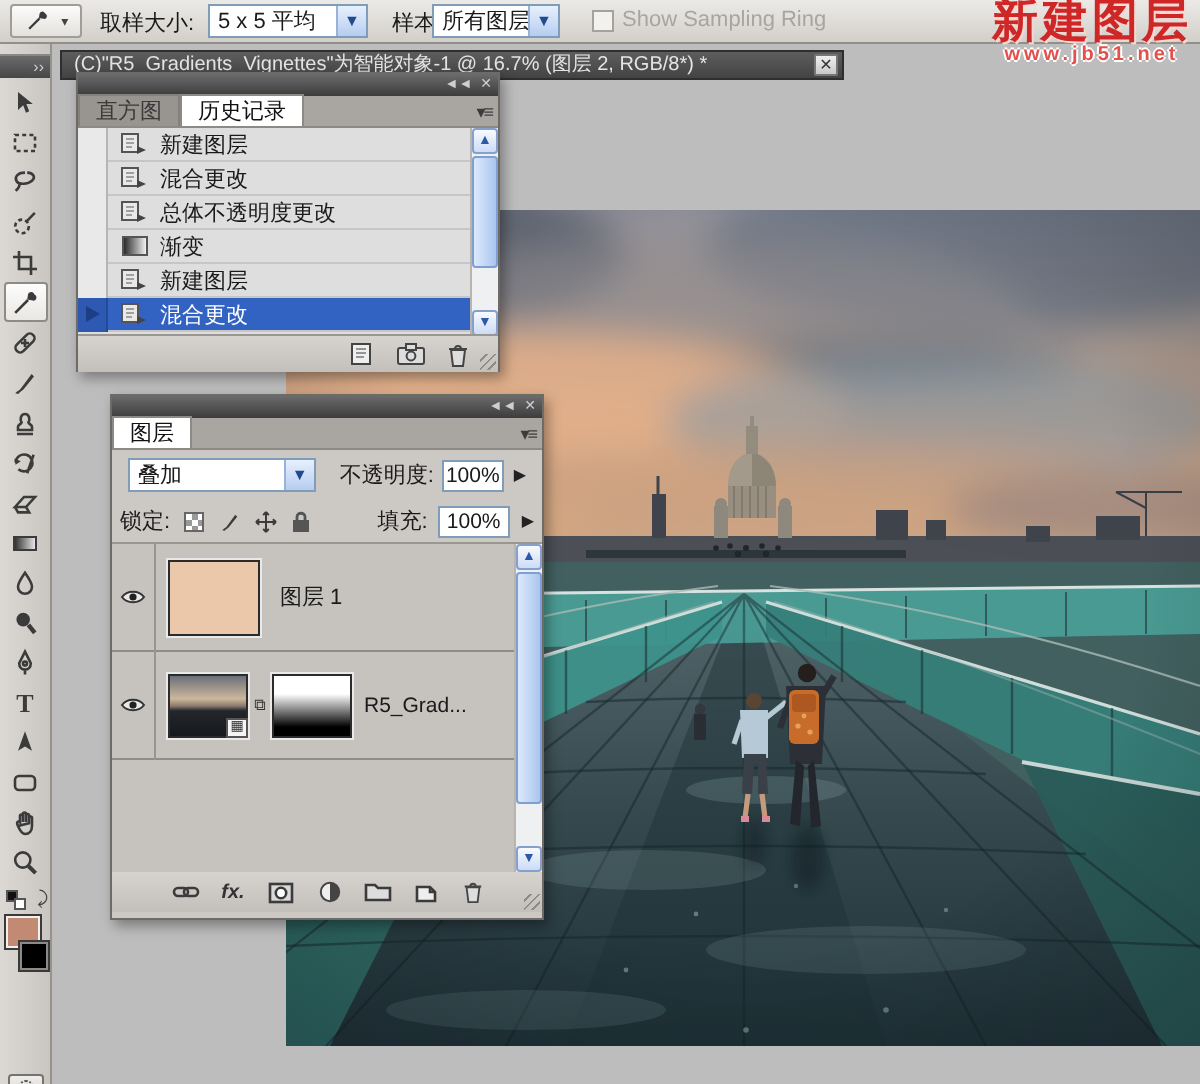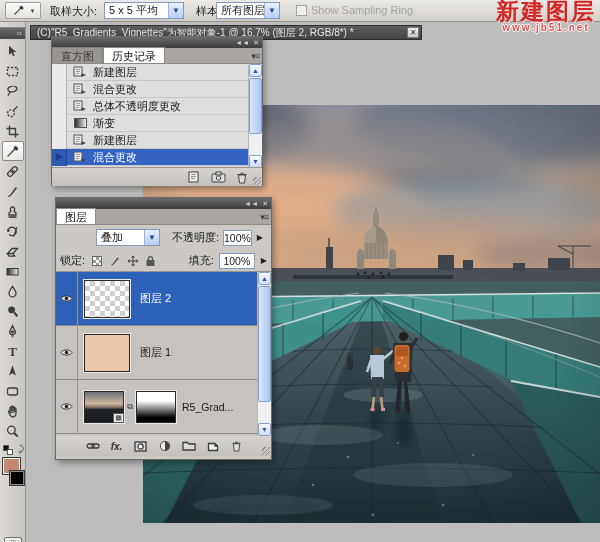--- a/index.html
+++ b/index.html
@@ -90,21 +90,21 @@
   .panel-drag{
     height:11px; background:linear-gradient(#6b6b6b,#3c3c3c); display:flex; justify-content:flex-end; align-items:center; gap:4px; padding-right:3px;
   }
   .panel-drag .pd-btn{ color:#cfcfcf; font-size:7px; line-height:8px; }
   .tab-row{ height:16px; background:#a9a6a2; display:flex; align-items:flex-end; position:relative; border-bottom:1px solid #8d8a86; }
   .tab{ padding:2px 8px 2px 8px; font-size:11px; height:16px; line-height:13px; white-space:nowrap; }
   .tab.active{ background:#ffffff; border:1px solid #8d8a86; border-bottom:none; color:#111; }
   .tab.inactive{ background:#989591; border:1px solid #84817d; border-bottom:none; color:#3a3a3a; }
   .panel-menu{ position:absolute; right:3px; top:3px; color:#3c3c3c; font-size:9px; letter-spacing:-1px; }
   
-  #history-panel{ left:38px; top:36px; width:212px; height:150px; z-index:6;margin-left:13px; }
+  #history-panel{ left:38px; top:36px; width:212px; height:150px; z-index:6; }
   #history-list{ position:relative; height:104px; background:#dedede; border-bottom:1px solid #9a9792; overflow:hidden; }
   .h-row{ position:relative; height:17px; display:flex; align-items:center; border-bottom:1px solid #c6c6c6; }
   .h-src{ width:15px; height:17px; border-right:1px solid #b5b5b5; background:#e9e9e9; flex:none;
           display:flex; align-items:center; justify-content:center; }
   .h-icon{ width:26px; flex:none; display:flex; justify-content:center; }
   .h-label{ white-space:nowrap; overflow:hidden; }
   .h-row.selected{ background:#3263c3; }
   .h-row.selected .h-label{ color:#fff; }
   .h-row.selected .h-src{ background:#2d59b2; border-right-color:#24489a; }
   .grad-chip{ width:13px; height:10px; border:1px solid #555; background:linear-gradient(90deg,#2b2b2b,#f2f2f2); }
@@ -112,21 +112,21 @@
   .grip{ position:absolute; right:1px; bottom:1px; width:8px; height:8px;
     background:repeating-linear-gradient(135deg,transparent 0 2px,#8f8c87 2px 3px); }
   
   .sb{ position:absolute; right:0; top:0; width:14px; background:#eef0f2; border-left:1px solid #b8b5b0; }
   .sb-btn{ position:absolute; left:0; width:13px; height:13px; background:linear-gradient(#f7fafe,#ccdcf6);
     border:1px solid #85a0cc; border-radius:2px; color:#2d59a8; font-size:7px; text-align:center; line-height:11px; }
   .sb-thumb{ position:absolute; left:0; width:13px; background:linear-gradient(90deg,#dce9fb,#aac6ee);
     border:1px solid #7f9fd0; border-radius:2px; }
   
   #layers-panel{ left:55px; top:197px; width:217px; height:263px; z-index:7; }
-  #blend-row{ height:25px; display:flex; align-items:center; padding:0 8px; gap:4px;margin-left:32px; }
+  #blend-row{ height:25px; display:flex; align-items:center; padding:0 8px; gap:4px; }
   #blend-combo{ width:110px; height:17px; position:relative; top:0; }
   #opacity-label,#fill-label{ white-space:nowrap; margin-left:8px; }
   .val-box{ width:36px; height:16px; background:#fff; border:1px solid #7f9db9; text-align:center; line-height:14px; font-size:10.5px; }
   .val-arrow{ color:#222; font-size:8px; margin-left:1px; }
   #lock-row{ height:22px; display:flex; align-items:center; padding:0 4px; gap:5px; border-bottom:1px solid #9a9792; }
   .lock-ico{ display:flex; align-items:center; justify-content:center; width:13px; height:13px; }
   .checker-mini{ width:10px; height:10px; border:1px solid #666;
     background-color:#fff;
     background-image:linear-gradient(45deg,#999 25%,transparent 25%,transparent 75%,#999 75%),linear-gradient(45deg,#999 25%,transparent 25%,transparent 75%,#999 75%);
     background-size:6px 6px; background-position:0 0,3px 3px; }
@@ -630,30 +630,20 @@
           <svg width="11" height="12" viewBox="0 0 11 12">
             <rect x="1.5" y="5" width="8" height="6" fill="#555"></rect>
             <path d="M3.5 5 V3.5 C3.5 1 7.5 1 7.5 3.5 V5" fill="none" stroke="#555" stroke-width="1.4"></path>
           </svg>
         </span>
       <span id="fill-label" style="margin-left:auto">填充:</span>
       <span class="val-box">100%</span>
       <span class="val-arrow">▶</span>
     </div>
     <div id="layers-list">
-      <div class="l-row selected" style="width:203px">
-        <span class="eye-col">
-            <svg width="13" height="9" viewBox="0 0 13 9">
-              <path d="M1 4.5 C3.5 1 9.5 1 12 4.5 C9.5 8 3.5 8 1 4.5 Z" fill="#e9e9e9" stroke="#333"></path>
-              <circle cx="6.5" cy="4.5" r="1.8" fill="#222"></circle>
-            </svg>
-          </span>
-        <span class="thumb thumb-checker"></span>
-        <span class="l-name">图层 2</span>
-      </div>
       <div class="l-row" style="width:203px">
         <span class="eye-col">
             <svg width="13" height="9" viewBox="0 0 13 9">
               <path d="M1 4.5 C3.5 1 9.5 1 12 4.5 C9.5 8 3.5 8 1 4.5 Z" fill="#e9e9e9" stroke="#333"></path>
               <circle cx="6.5" cy="4.5" r="1.8" fill="#222"></circle>
             </svg>
           </span>
         <span class="thumb thumb-peach"></span>
         <span class="l-name">图层 1</span>
       </div>

